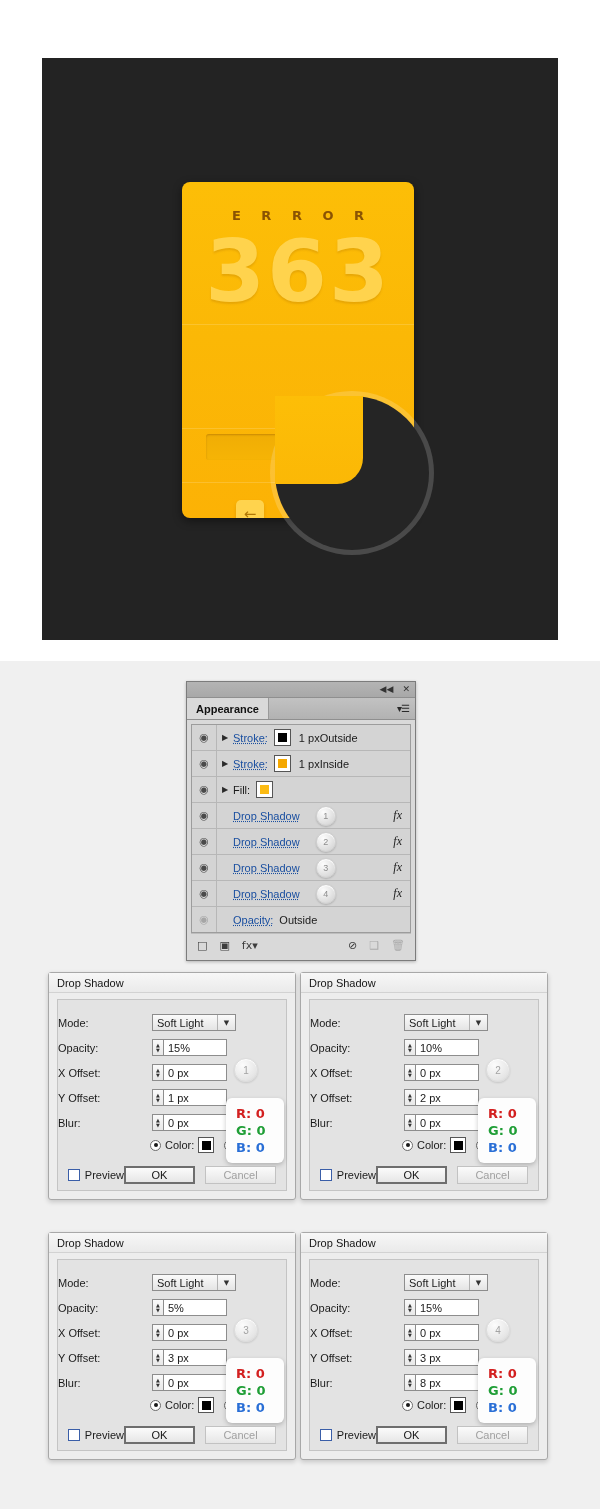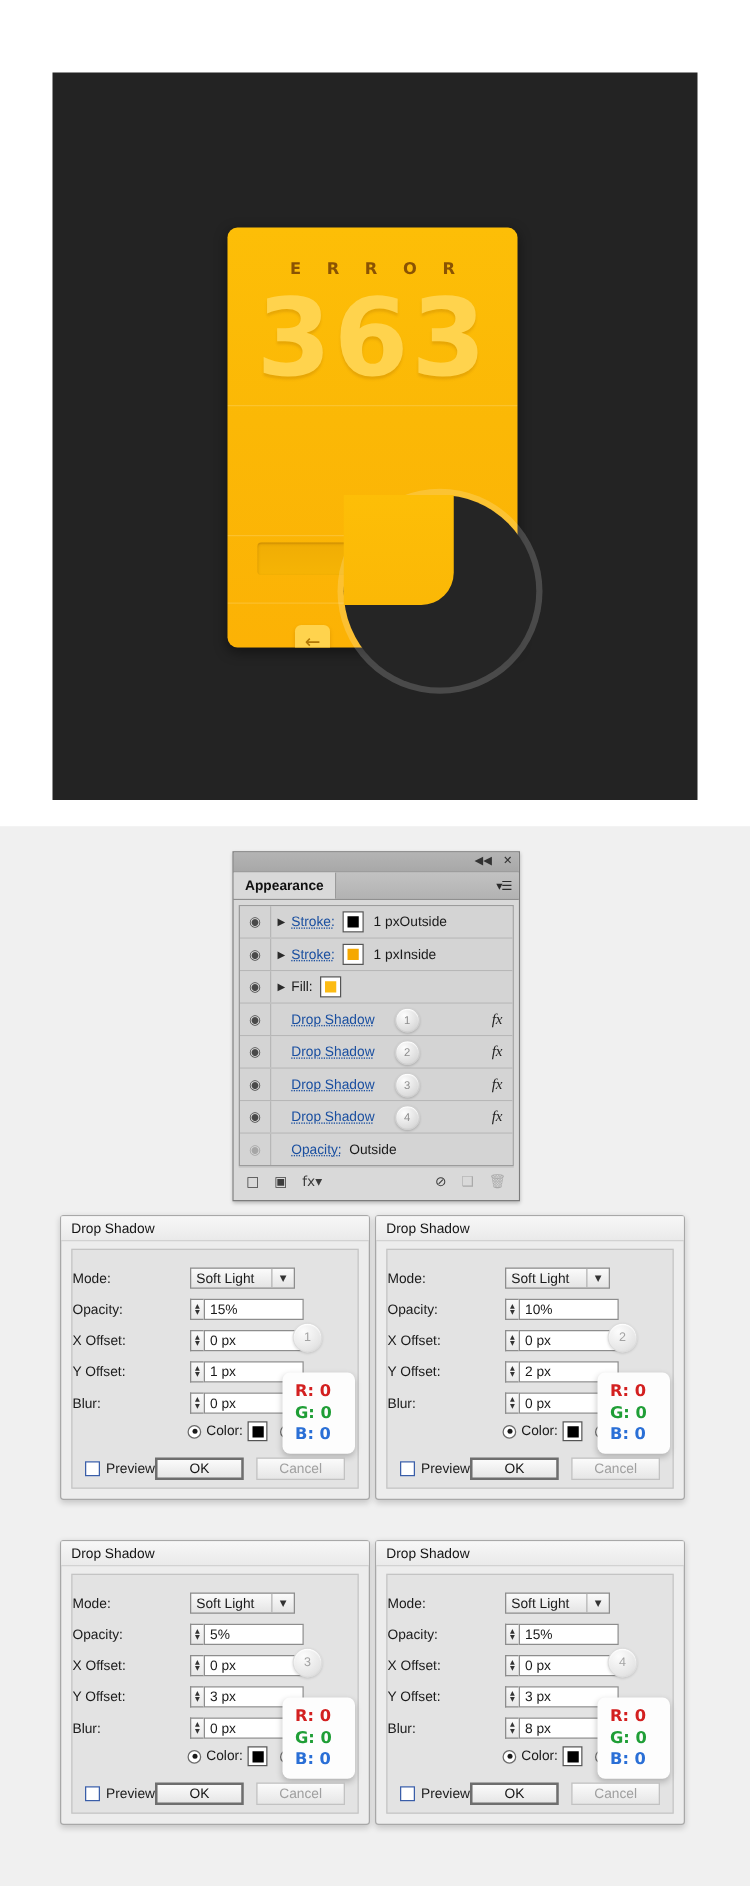--- a/index.html
+++ b/index.html
@@ -395,21 +395,21 @@
     flex-direction: column;
     align-items: center;
     justify-content: center;
     font-size: 5px;
     line-height: 5px;
     color: #333;
     box-sizing: border-box;
     font-family: "DejaVu Sans", sans-serif;
   }
   .ds-input {
-    width: 80px;
+    width: 64px;
     height: 17px;
     border: 1px solid #8d8d8d;
     background: #fff;
     display: flex; align-items: center;
     padding-left: 4px;
     font-size: 11px;
     box-sizing: border-box;
   }
   .ds-colorrow {
     display: flex;

